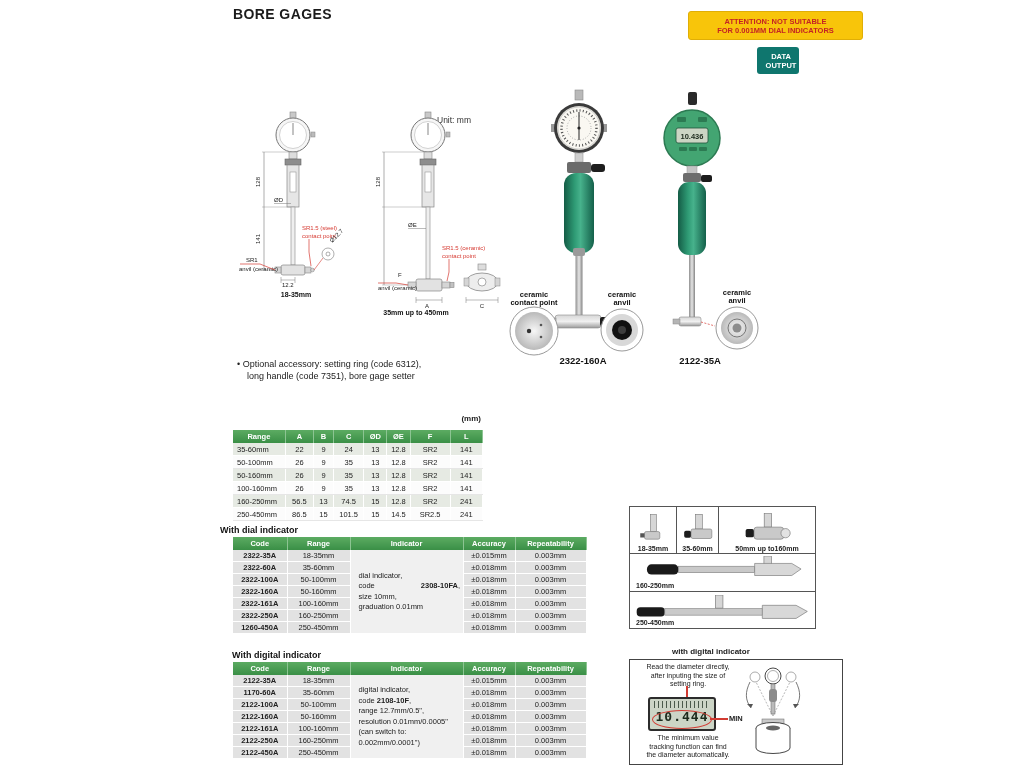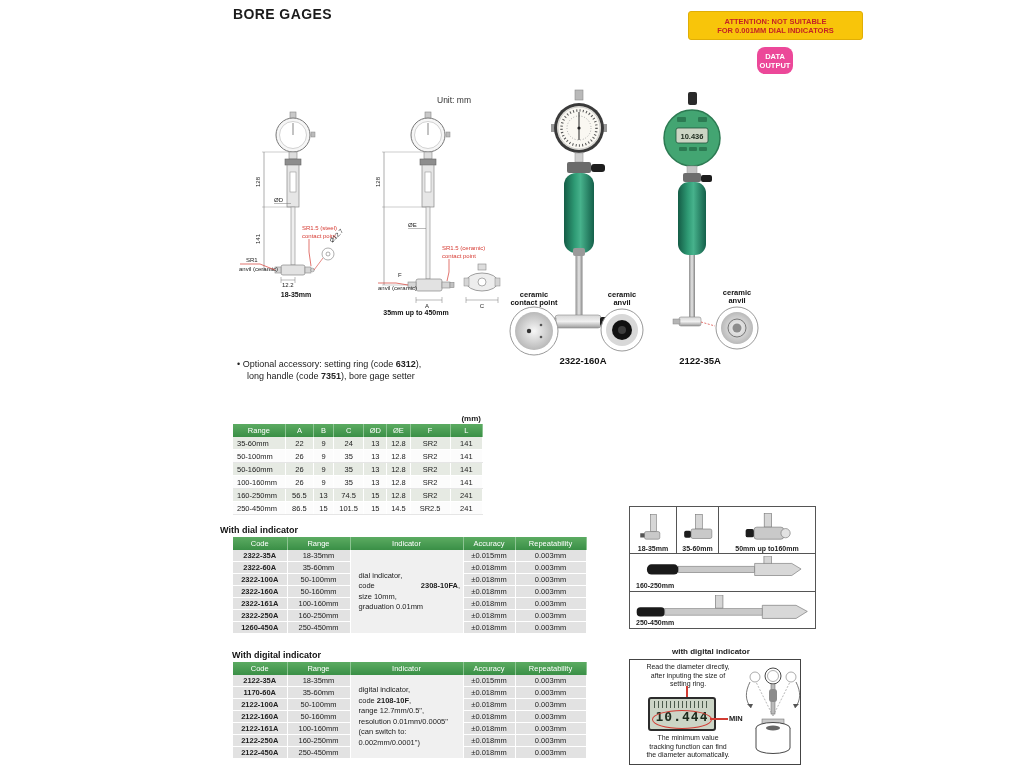--- a/index.html
+++ b/index.html
@@ -5,33 +5,33 @@
   html,body{margin:0;padding:0;}
   body{width:1024px;height:768px;background:#ffffff;position:relative;overflow:hidden;
        font-family:"Liberation Sans",sans-serif;color:#222;}
   .abs{position:absolute;}
 
   
   #page-title{left:233px;top:6px;font-size:14px;font-weight:bold;letter-spacing:.4px;color:#1b1b1b;}
   #attention-badge{left:688px;top:11px;width:173px;height:27px;background:#f8c50a;border:1px solid #e0ae06;
        border-radius:3px;display:flex;flex-direction:column;align-items:center;justify-content:center;
        font-size:7.5px;font-weight:bold;color:#c42424;line-height:9px;text-align:center;}
-  #data-output-badge{left:757px;top:47px;width:36px;height:27px;background:#ec4899;border-radius:8px;color:#fff;
-       font-size:7.5px;font-weight:bold;display:flex;flex-direction:column;align-items:center;justify-content:center;line-height:9px;}
-  #unit-note{left:437px;top:95px;font-size:8.5px;color:#333;}
+  #data-output-badge{left:757px;top:47px;width:36px;height:27px;background:#0f766e;border-radius:3px;color:#fff;
+       font-size:7.5px;font-weight:bold;display:flex;flex-direction:column;align-items:center;justify-content:center;line-height:9px;padding-left:6px;}
+  #unit-note{left:437px;top:115px;font-size:8.5px;color:#333;}
 
   
   #accessory-note{left:237px;top:359px;font-size:9px;line-height:11.5px;color:#222;}
-  #accessory-note b{font-weight:bold;}
+  #accessory-note b{font-weight:normal;}
 
   
   #dims-wrap{left:233px;top:414px;width:250px;}
-  .mm-note{text-align:right;font-size:8px;font-weight:bold;margin:0 2px 1px 0;}
+  .mm-note{text-align:right;font-size:8px;font-weight:bold;margin:0 2px 7px 0;}
   table{border-collapse:collapse;table-layout:fixed;width:100%;}
-  th{background:linear-gradient(#5cab62,#3a8f46);color:#fff;font-size:7.5px;font-weight:normal;
+  th{background:linear-gradient(#5cab62,#3a8f46);color:#fff;font-size:7.5px;font-weight:bold;
      padding:2px 1px;border-right:1px solid #8cc492;text-align:center;}
   #dims-table td{font-size:7.5px;text-align:center;padding:1.5px 1px;border-right:1px solid #fff;
      border-bottom:1px solid #e6e6e6;background:#fcfcfc;color:#222;}
   #dims-table td:first-child{text-align:left;padding-left:4px;}
   #dims-table tr.stripe td{background:#e6eae3;border-bottom:1px solid #fff;}
   .section-title{font-size:9px;font-weight:bold;color:#111;}
   #dial-title{left:220px;top:525px;}
   #dial-wrap{left:233px;top:537px;width:353px;}
   #digital-title{left:232px;top:650px;}
   #digital-wrap{left:233px;top:662px;width:353px;}
@@ -45,21 +45,21 @@
   .hp-top{display:flex;height:46px;border-bottom:1.5px solid #555;}
   .hp-cell{border-right:1.5px solid #555;display:flex;flex-direction:column;align-items:center;justify-content:flex-end;box-sizing:border-box;padding-bottom:1px;}
   .hp-cell:last-child{border-right:none;}
   .hp-label{font-size:7px;font-weight:bold;white-space:nowrap;}
   .hp-row{position:relative;flex:1;border-bottom:1.5px solid #555;}
   .hp-row:last-child{border-bottom:none;}
   .hp-row .hp-label{position:absolute;left:6px;bottom:2px;}
 
   
   #info-title{left:672px;top:647px;font-size:8px;font-weight:bold;}
-  #info-box{left:629px;top:659px;width:172px;height:106px;border:1.5px solid #444;box-sizing:border-box;}
+  #info-box{left:629px;top:659px;width:214px;height:106px;border:1.5px solid #444;box-sizing:border-box;}
   .info-text{position:absolute;font-size:7px;line-height:8.5px;text-align:center;color:#222;}
   #lcd{position:absolute;left:18px;top:37px;width:68px;height:34px;border:2px solid #2c2c2c;border-radius:3px;
        background:#ccd5c6;box-sizing:border-box;}
   #lcd .scale{height:7px;margin:2px 4px 0 4px;background:repeating-linear-gradient(90deg,#4a5a4a 0,#4a5a4a 1px,transparent 1px,transparent 4px);}
   #lcd .digits{text-align:center;font-family:"DejaVu Sans Mono",monospace;font-weight:bold;font-size:13px;
        letter-spacing:1px;color:#1d2b1d;line-height:18px;}
   #lcd-oval{position:absolute;left:22px;top:50px;width:58px;height:17px;border:1.5px solid #d23b32;border-radius:50%;}
   #min-line{position:absolute;left:80px;top:58px;width:18px;height:1.5px;background:#d23b32;}
   #min-label{position:absolute;left:99px;top:54px;font-size:7.5px;font-weight:bold;}
   #ring-leader{position:absolute;left:56px;top:26px;width:1.5px;height:13px;background:#d23b32;}

